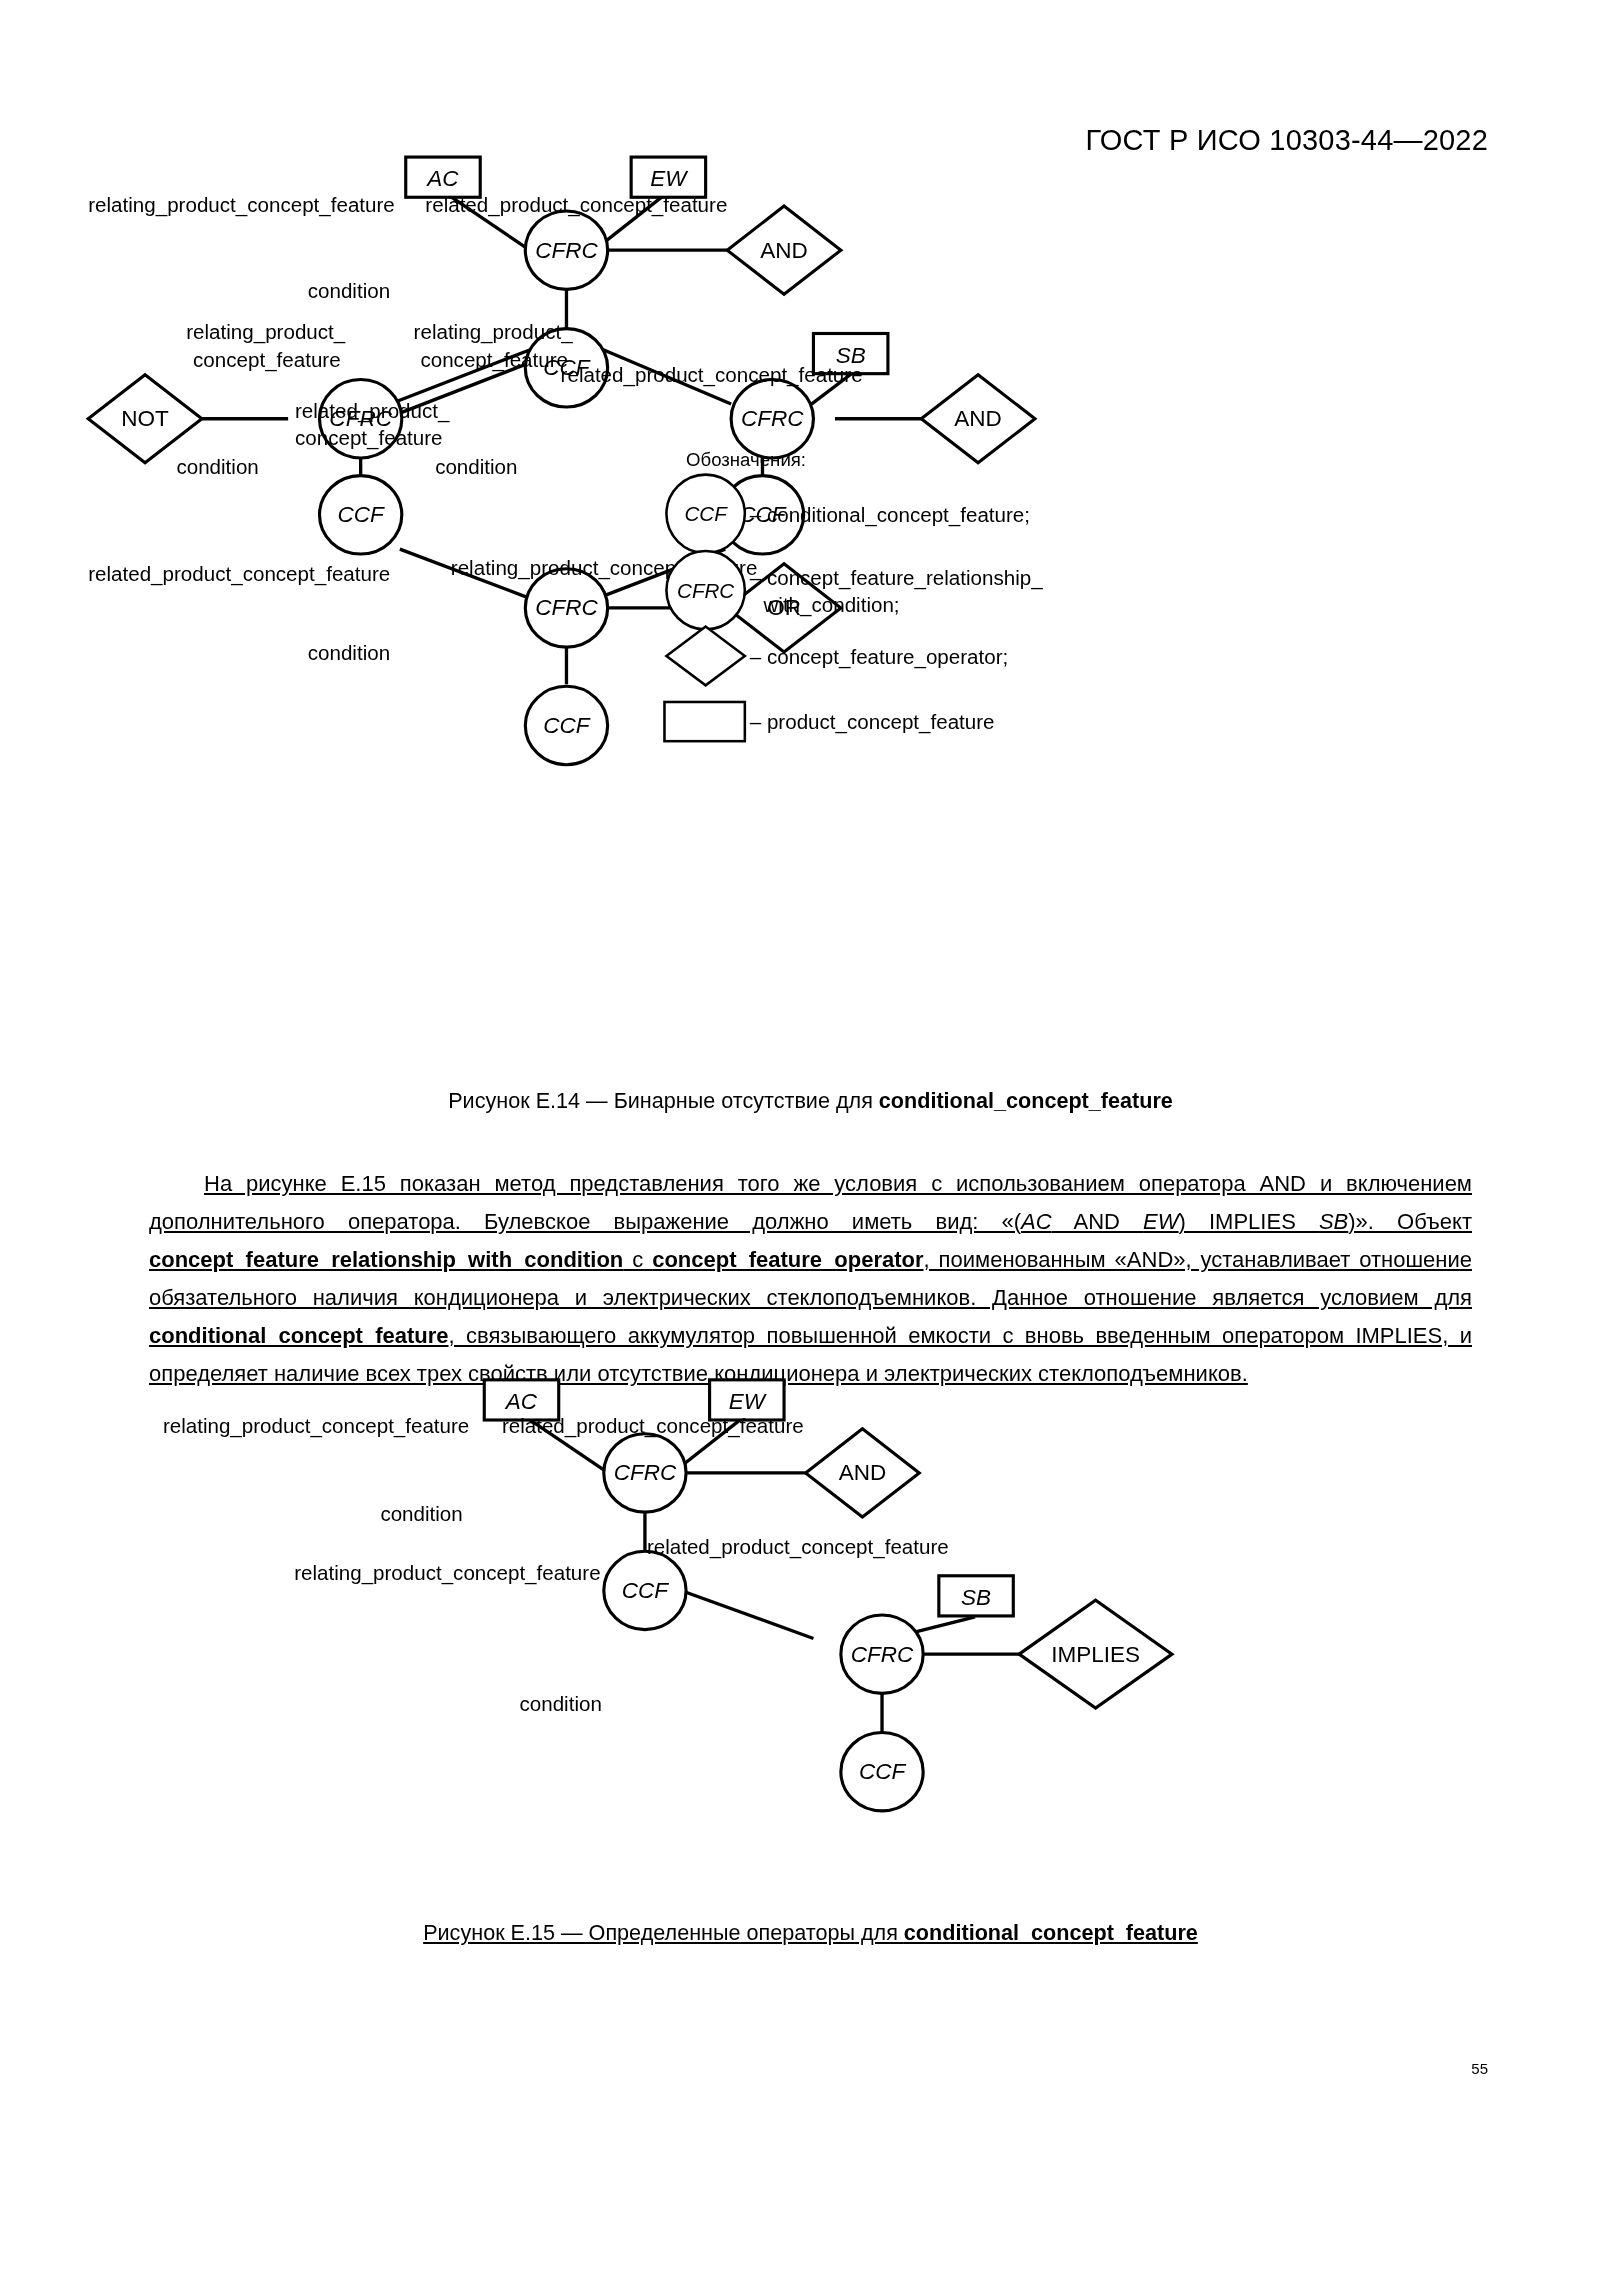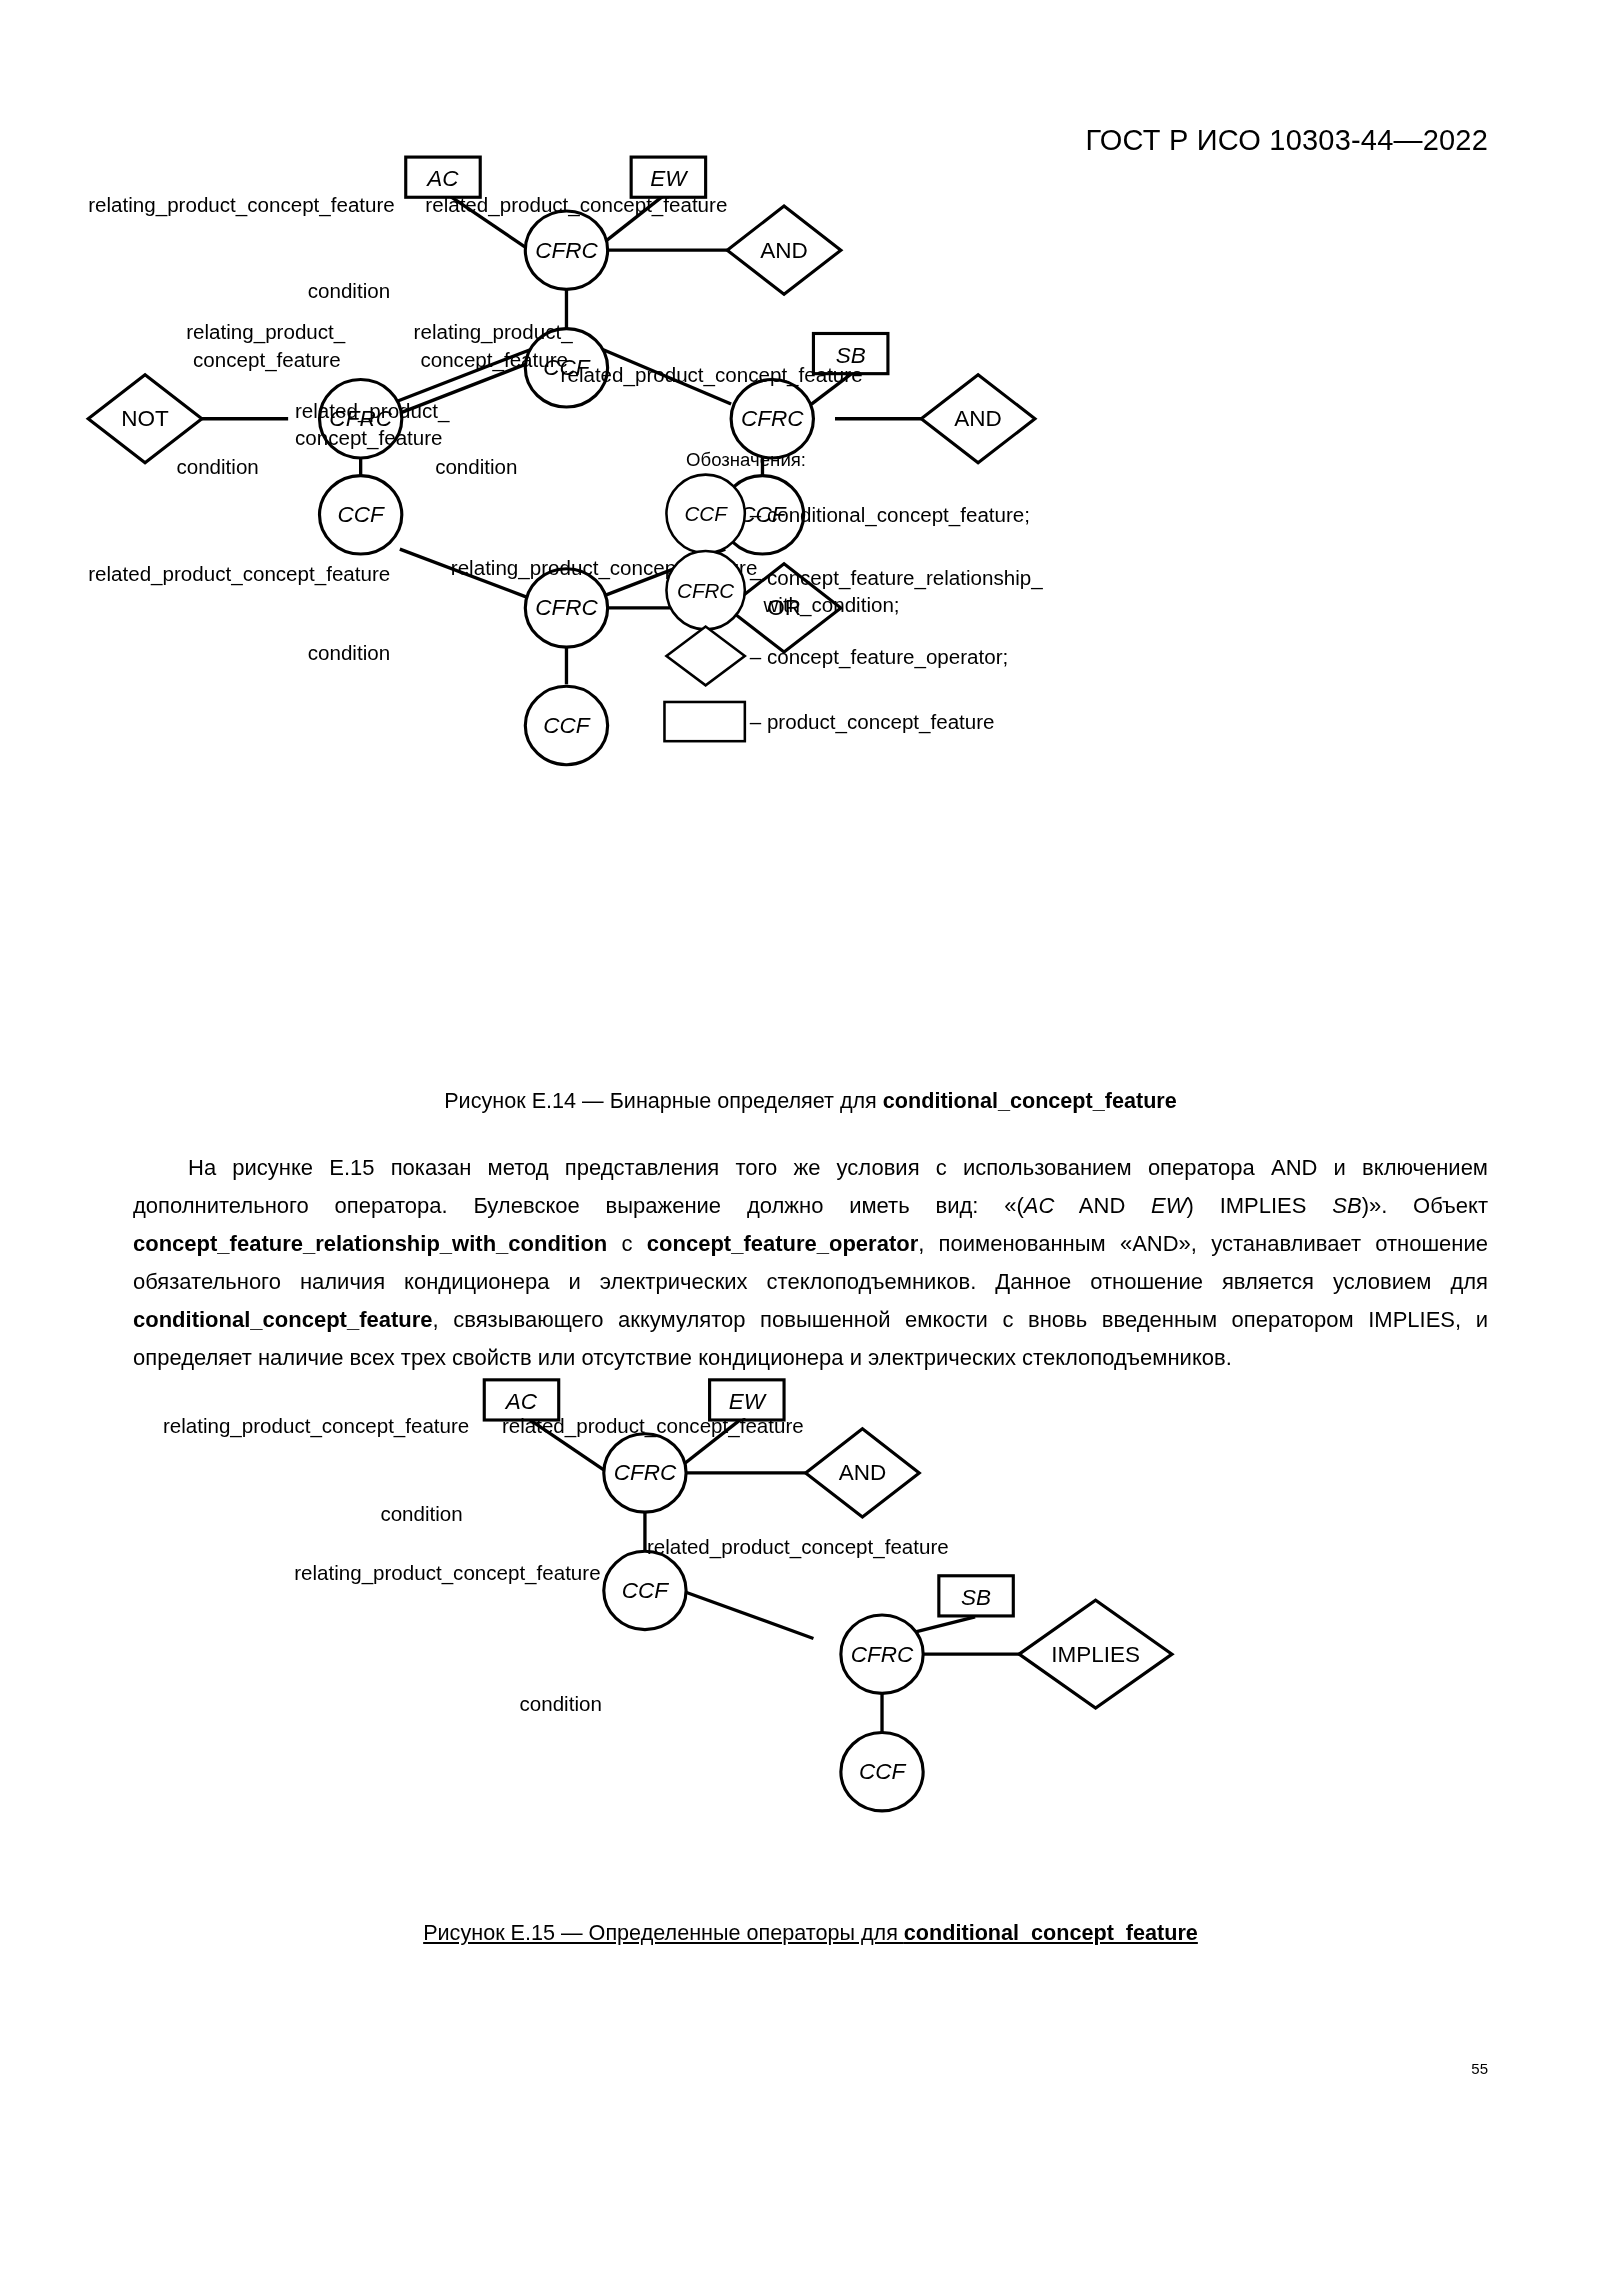--- a/index.html
+++ b/index.html
@@ -50,21 +50,21 @@
 
   
   .body-text {
     position: absolute;
     left: 133px;
     width: 1355px;
     font-size: 22px;
     line-height: 38px;
     text-align: justify;
   }
-  .body-text p { margin: 0; }
+  .body-text p { margin: 16px; text-decoration: underline; }
   .body-text .indent { text-indent: 55px; }
   .body-text b { font-weight: bold; }
   .body-text i { font-style: italic; }
 
   
   .page-number {
     position: absolute;
     top: 2060px;
     right: 133px;
     font-size: 15px;
@@ -221,21 +221,21 @@
 
         <g>
           <rect class="shape-thin" x="678" y="566" width="82" height="40"></rect>
           <text class="lg-text" x="765" y="594">– product_concept_feature</text>
         </g>
       </g>
     </svg>
   </div>
 
   <div class="fig-caption" style="top:1088px;">
-    <span>Рисунок Е.14 — Бинарные определяет для </span><b>conditional_concept_feature</b>
+    <span>Рисунок Е.14 — Бинарные отсутствие для </span><b>conditional_concept_feature</b>
   </div>
 
   <div class="body-text" style="top:1149px;">
     <p class="indent"><span>На рисунке Е.15 показан метод представления того же условия с использованием оператора AND и включением дополнительного оператора. Булевское выражение должно иметь вид: «(</span><i>AC</i><span> AND </span><i>EW</i><span>) IMPLIES </span><i>SB</i><span>)». Объект </span><b>concept_feature_relationship_with_condition</b><span> с </span><b>concept_feature_operator</b><span>, поименованным «AND», устанавливает отношение обязательного наличия кондиционера и электрических стеклоподъемников. Данное отношение является условием для </span><b>conditional_concept_feature</b><span>, связывающего аккумулятор повышенной емкости с вновь введенным оператором IMPLIES, и определяет наличие всех трех свойств или отсутствие кондиционера и электрических стеклоподъемников.</span></p>
   </div>
 
   <div class="figure" style="top:1372px;">
     <svg width="1621" height="627" viewBox="0 0 1654 640" xmlns="http://www.w3.org/2000/svg">
 
       <g>

